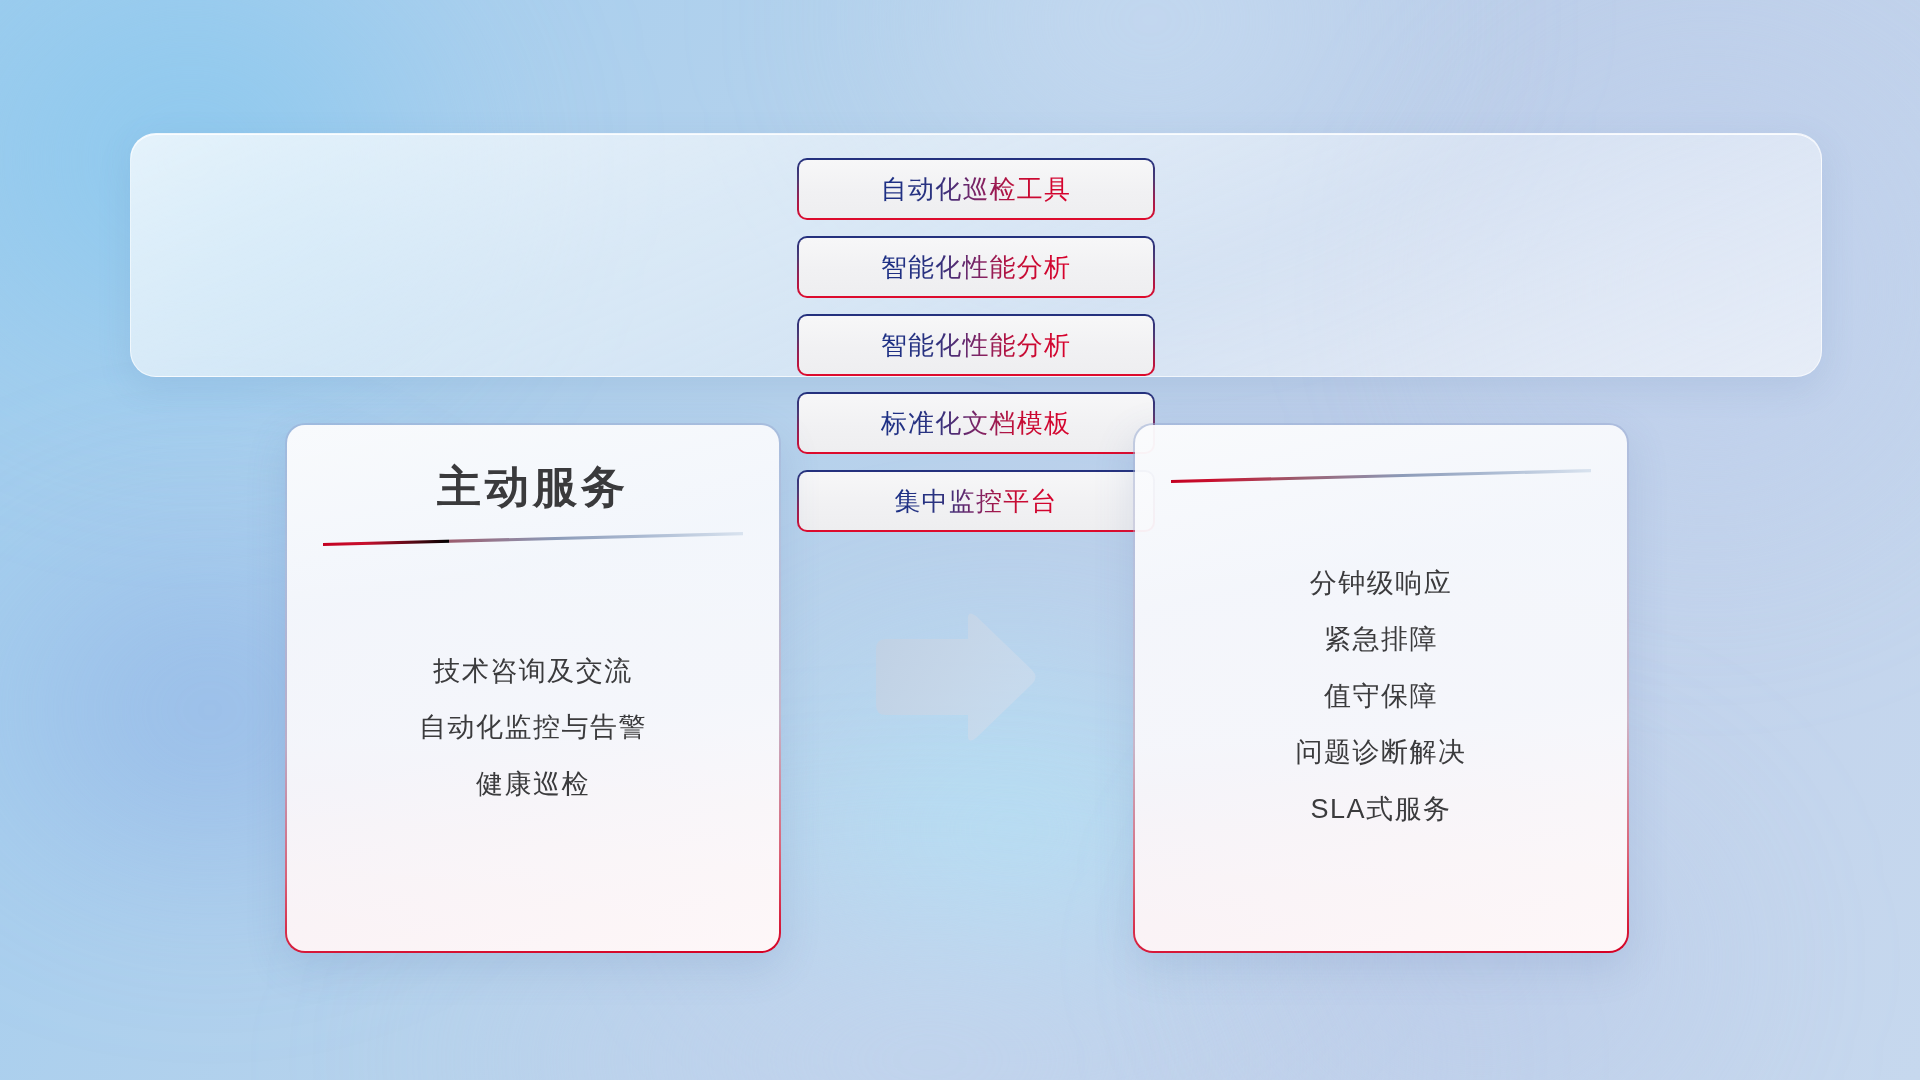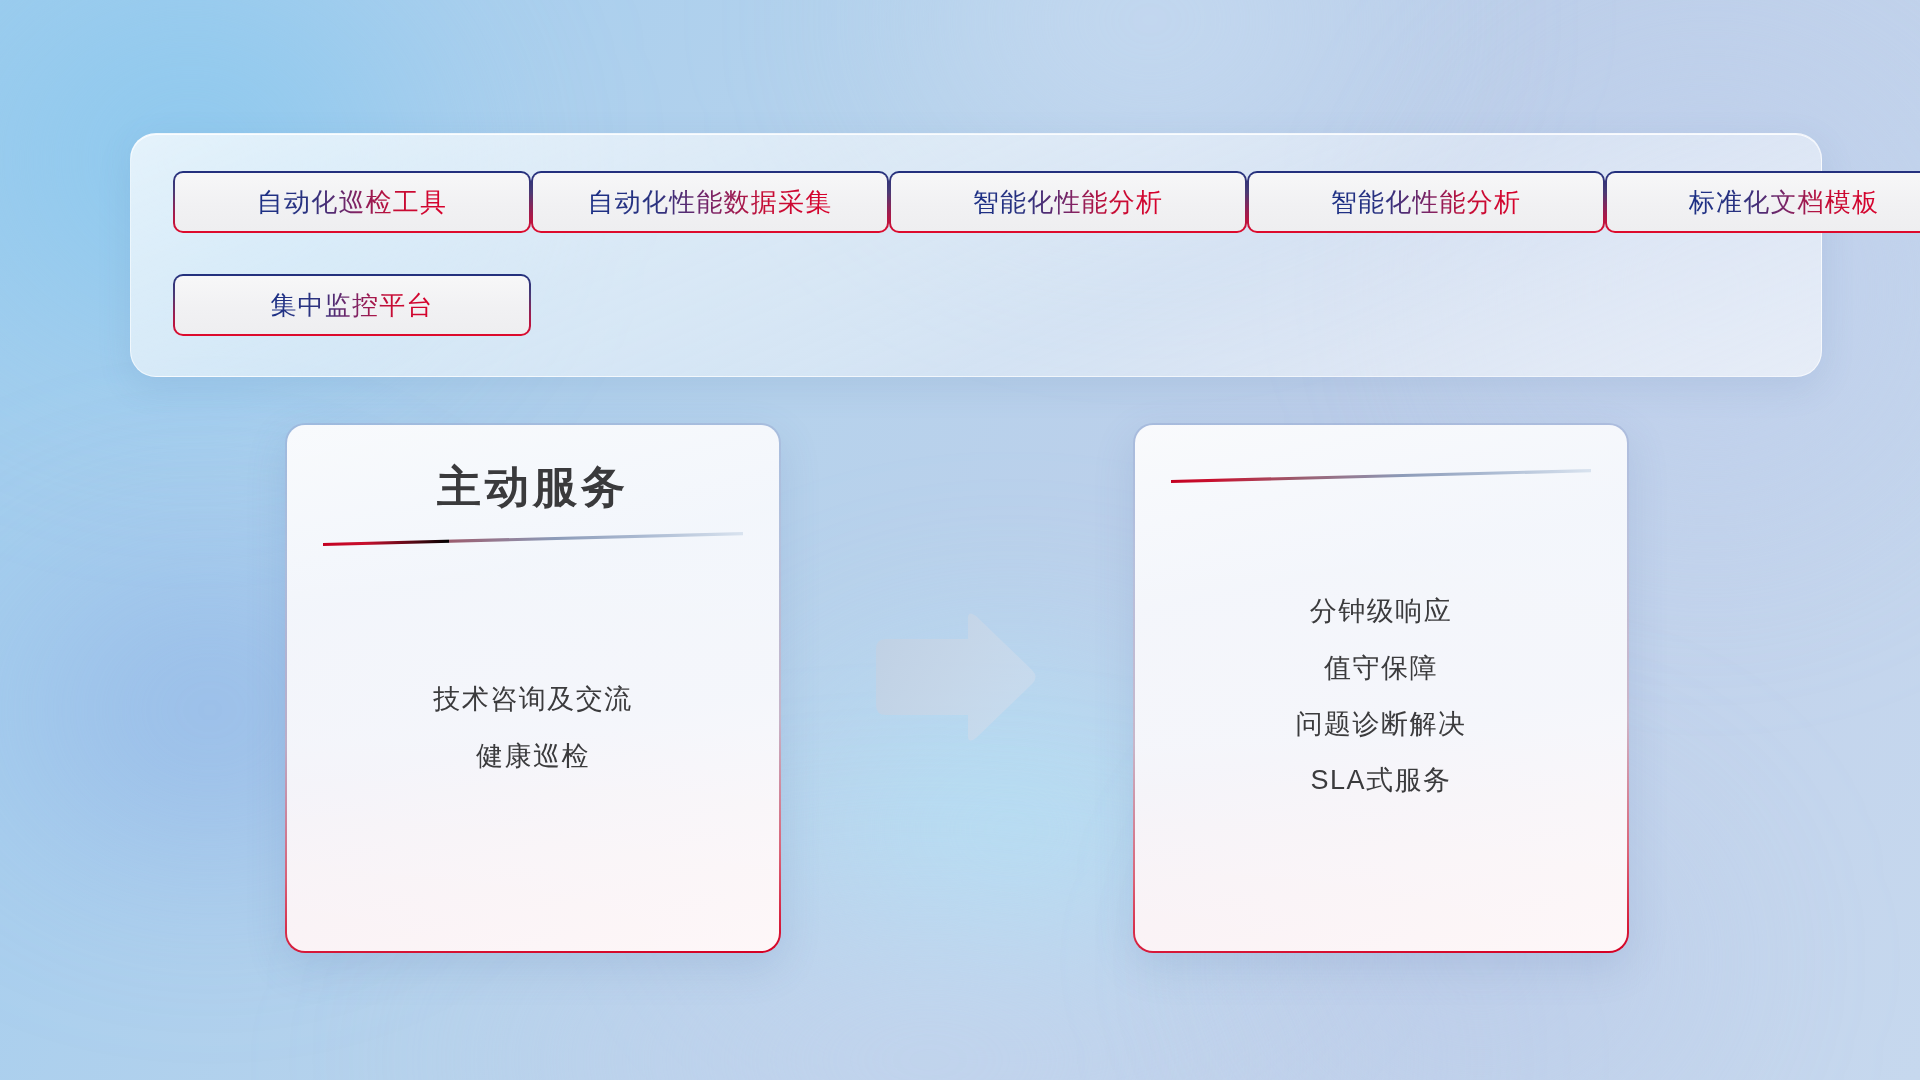--- a/index.html
+++ b/index.html
@@ -77,21 +77,21 @@
         rgba(255,255,255,0.76) 0%,
         rgba(255,255,255,0.52) 34%,
         rgba(247,250,254,0.44) 62%,
         rgba(255,255,255,0.60) 100%);
     box-shadow:
        0 10px 34px rgba(84,118,170,0.14),
        inset 0 1px 0 rgba(255,255,255,0.85);
     border: 1px solid rgba(255,255,255,0.62);
     box-sizing: border-box;
     display: grid;
-    grid-template-columns: repeat(5, 1fr);
+    grid-template-columns: repeat(1, 1fr);
     grid-auto-rows: 1fr;
     align-items: center;
     justify-items: center;
     padding: 24px 42px 28px 42px;
     row-gap: 16px;
   }
 
   
   .pill {
     position: relative;
@@ -223,25 +223,20 @@
 </div>
 
 <div class="top-panel">
 
   <div class="pill">
     <div class="pill-inner">
       <span class="pill-label">自动化巡检工具</span>
     </div>
   </div>
 
-  <div class="pill">
-    <div class="pill-inner">
-      <span class="pill-label">自动化性能数据采集</span>
-    </div>
-  </div>
 
   <div class="pill">
     <div class="pill-inner">
       <span class="pill-label">智能化性能分析</span>
     </div>
   </div>
 
   <div class="pill">
     <div class="pill-inner">
       <span class="pill-label">智能化性能分析</span>
@@ -276,20 +271,21 @@
           <stop offset="55%" stop-color="#8c9bb8"></stop>
           <stop offset="78%" stop-color="#aebdd4"></stop>
           <stop offset="100%" stop-color="#d9e3ef"></stop>
         </linearGradient>
       </defs>
       <path d="M0 11 L420 0 L420 3.2 L0 14 Z" fill="url(#divGradA)"></path>
     </svg>
 
     <ul class="card-list">
       <li>技术咨询及交流</li>
+      <li>自动化监控与告警</li>
       <li>健康巡检</li>
     </ul>
   </div>
 </div>
 
 <div class="arrow-wrap">
   <svg width="170" height="130" viewBox="0 0 170 130">
     <defs>
       <linearGradient id="arrGrad" x1="0" y1="0" x2="1" y2="0.35">
         <stop offset="0%" stop-color="#c0d0e3" stop-opacity="0.92"></stop>
@@ -325,18 +321,19 @@
           <stop offset="55%" stop-color="#8c9bb8"></stop>
           <stop offset="78%" stop-color="#aebdd4"></stop>
           <stop offset="100%" stop-color="#d9e3ef"></stop>
         </linearGradient>
       </defs>
       <path d="M0 11 L420 0 L420 3.2 L0 14 Z" fill="url(#divGradB)"></path>
     </svg>
 
     <ul class="card-list">
       <li>分钟级响应</li>
+      <li>紧急排障</li>
       <li>值守保障</li>
       <li>问题诊断解决</li>
       <li>SLA式服务</li>
     </ul>
   </div>
 </div>
 
 </body></html>

